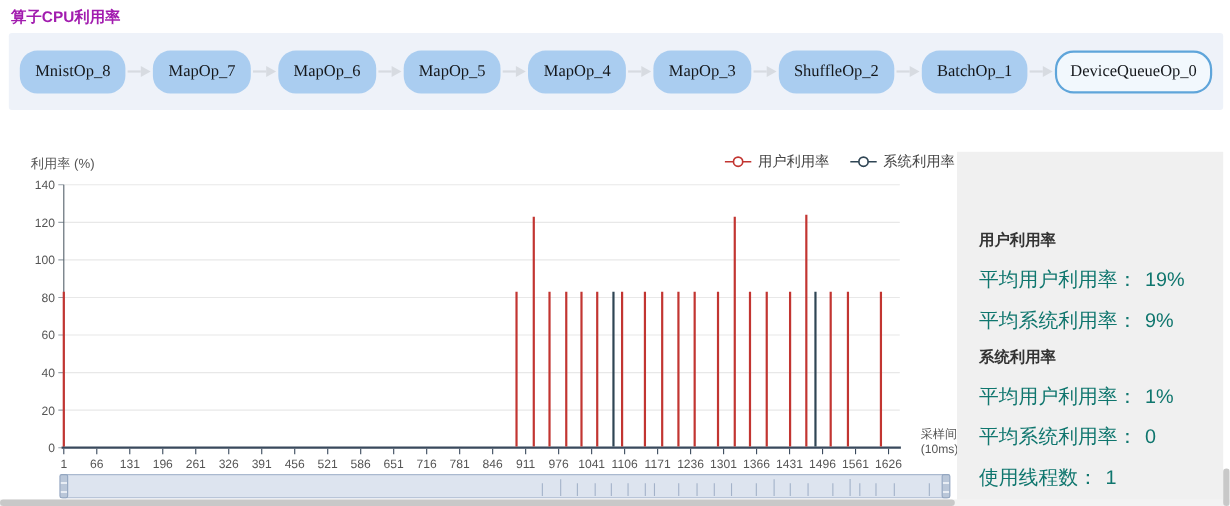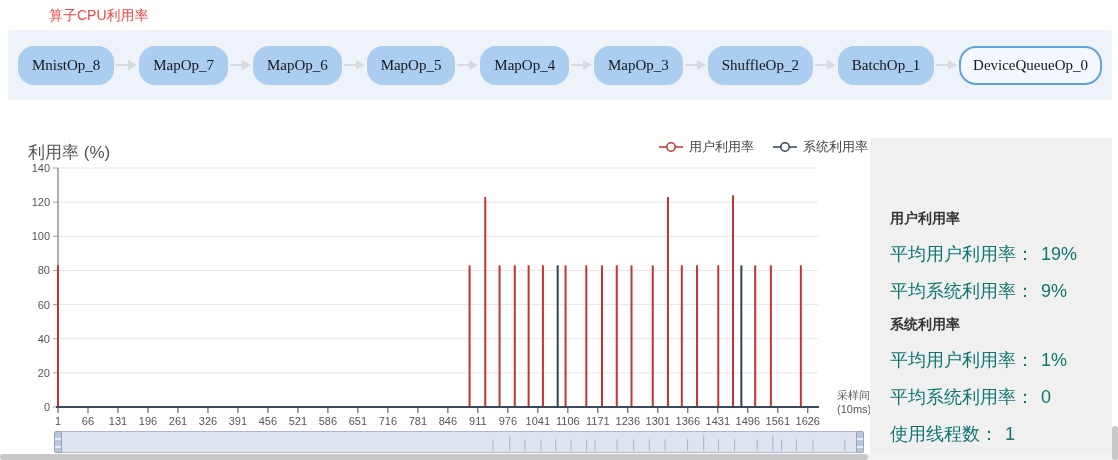--- a/index.html
+++ b/index.html
@@ -1,33 +1,33 @@
 <!DOCTYPE html>
 <html><head>
 <meta charset="utf-8">
 <style>
   * { margin:0; padding:0; box-sizing:border-box; }
   html,body { background:#fff; }
   body { font-family:"Liberation Sans", sans-serif; }
   .stage { position:relative; width:1118px; height:460px; background:#fff; overflow:hidden; }
 
-  .page-title { position:absolute; left:10px; top:7px; font-size:14px; font-weight:normal; color:#ef4444;margin-left:39px; }
+  .page-title { position:absolute; left:10px; top:7px; font-size:14px; font-weight:bold; color:#a21caf; }
 
   
   .pipeline { position:absolute; left:8px; top:30px; width:1104px; height:70px; background:#eef2f9;
               border-radius:3px; display:flex; align-items:center; padding:0 10px; }
   .node { background:#aacdf0; border-radius:16px; padding:11px 14px; font-family:"Liberation Serif", serif;
           font-size:15px; color:#15181c; white-space:nowrap; flex:0 0 auto; }
   .node.selected { background:#f2f8fd; border:2px solid #5fa5da; padding:9px 12px; border-radius:17px; }
   .arrow { flex:1 1 auto; min-width:16px; display:flex; align-items:center; margin:0 2px; }
   .arrow-line { flex:1; height:2px; background:#d7dbe1; }
   .arrow-head { width:0; height:0; border-left:9px solid #d7dbe1; border-top:5px solid transparent; border-bottom:5px solid transparent; }
 
   
-  .y-axis-name { position:absolute; left:28px; top:141px; font-size:17px; color:#555; }
+  .y-axis-name { position:absolute; left:28px; top:141px; font-size:12px; color:#555; }
   .legend { position:absolute; left:658px; top:138px; display:flex; gap:18px; align-items:center; }
   .legend-item { display:flex; align-items:center; gap:5px; font-size:13px; color:#444; cursor:pointer; }
   #chart-svg { position:absolute; left:0; top:135px; }
   .x-axis-name { position:absolute; left:837px; top:388px; width:72px; font-size:11px; color:#555; line-height:14px; }
 
   
   .datazoom { position:absolute; left:55px; top:431px; width:808px; height:22px; background:#dde4ef;
               border:1px solid #aab9cf; border-radius:2px; }
   #dz-ticks { position:absolute; left:0; top:0; }
   .dz-handle { position:absolute; top:-1px; width:8px; height:22px; background:#bac7d9; border:1px solid #93a6c0;

